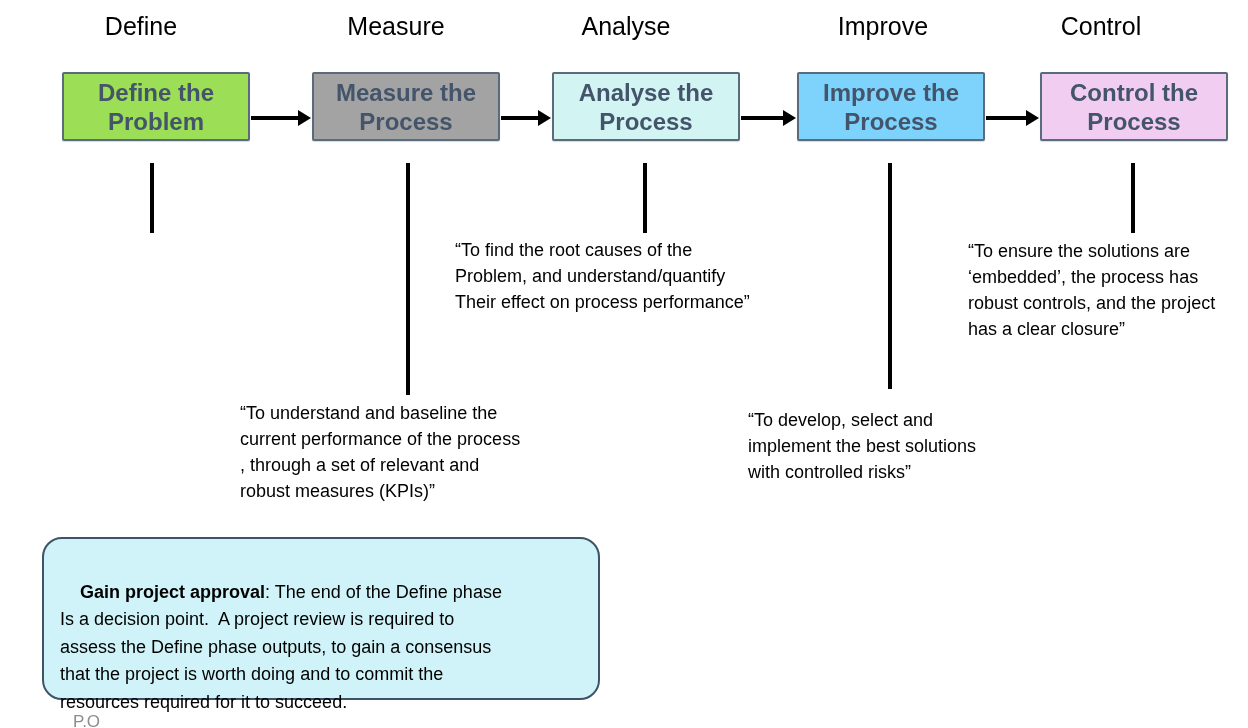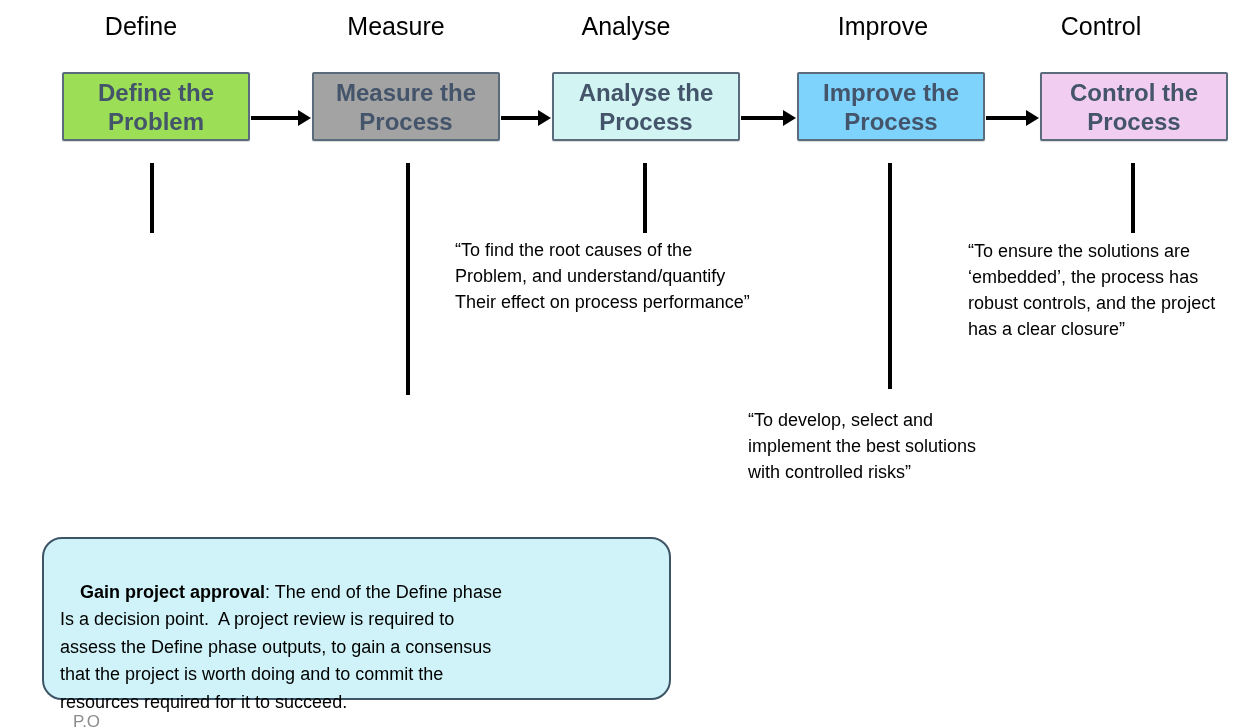--- a/index.html
+++ b/index.html
@@ -71,32 +71,36 @@
       <div class="shaft"></div>
       <div class="head"></div>
     </div>
 
   <div class="vline" style="left:150px;  top:163px; height:70px;"></div>
   <div class="vline" style="left:406px;  top:163px; height:232px;"></div>
   <div class="vline" style="left:643px;  top:163px; height:70px;"></div>
   <div class="vline" style="left:888px;  top:163px; height:226px;"></div>
   <div class="vline" style="left:1131px; top:163px; height:70px;"></div>
 
+  <div class="quote" style="left:240px; top:400px; width:350px;">“To understand and baseline the
+current performance of the process
+, through a set of relevant and
+robust measures (KPIs)”</div>
   <div class="quote" style="left:455px; top:237px; width:350px;">“To find the root causes of the
 Problem, and understand/quantify
 Their effect on process performance”</div>
   <div class="quote" style="left:748px; top:407px; width:300px;">“To develop, select and
 implement the best solutions
 with controlled risks”</div>
   <div class="quote" style="left:968px; top:238px; width:330px;">“To ensure the solutions are
 ‘embedded’, the process has
 robust controls, and the project
 has a clear closure”</div>
 
-  <div class="note-box" style="left: 42px; top: 537px; width: 629px; height: 163px; background: rgb(207, 243, 248);">
+  <div class="note-box" style="left: 42px; top: 537px; width: 558px; height: 163px; background: rgb(207, 243, 248);">
     <b>Gain project approval</b><span>: The end of the Define phase
 Is a decision point.  A project review is required to
 assess the Define phase outputs, to gain a consensus
 that the project is worth doing and to commit the
 resources required for it to succeed.</span>
   </div>
 
 
   <div class="footer-text" style="left:73px; top:712px;">P.O</div>
 

